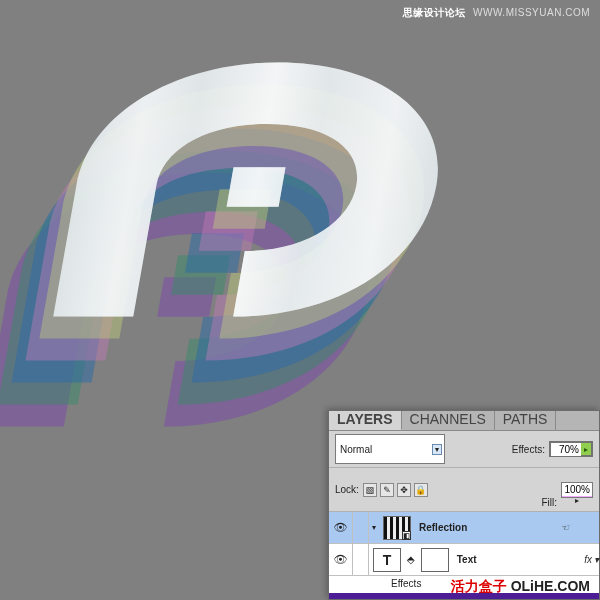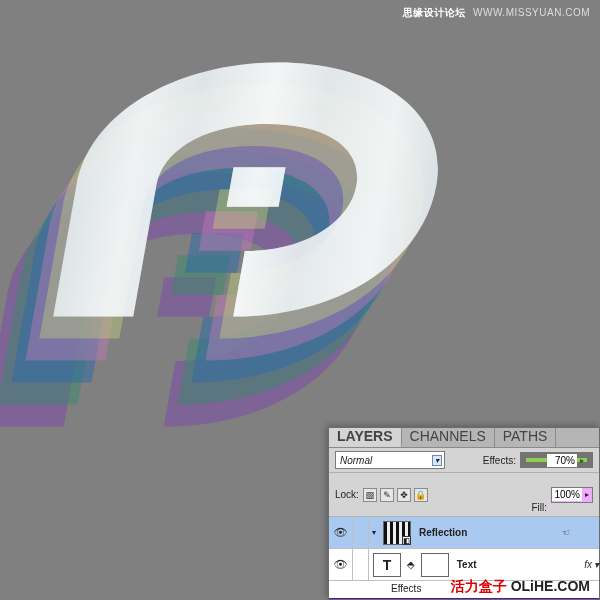--- a/index.html
+++ b/index.html
@@ -25,48 +25,48 @@
     border: 1px solid #6b6b6b;
     box-shadow: -2px -2px 6px rgba(0,0,0,0.25);
     font-size: 11px;
     color: #222;
   }
   .tabs { display: flex; height: 20px; border-bottom: 1px solid #8a8a8a; background: #b5b5b5; }
   .tab { padding: 0 8px 0; font-size: 14px; border-right: 1px solid #8a8a8a; color: #444; cursor: default; }
   .tab.active { background: #d4d4d4; border-bottom: 1px solid #d4d4d4; position: relative; top: 0; font-weight: bold; }
   
   .row { display: flex; align-items: center; padding: 3px 6px; gap: 4px; border-bottom: 1px solid #b0b0b0; }
-  .blend-select { flex: 0 0 110px; height: 18px; background: #fff; border: 1px solid #7a7a7a; display: flex; align-items: center; justify-content: space-between; padding: 0 2px 0 4px; font-size: 10px; font-style: italic; }
+  .blend-select { flex: 0 0 110px; height: 30px; background: #fff; border: 1px solid #7a7a7a; display: flex; align-items: center; justify-content: space-between; padding: 0 2px 0 4px; font-size: 10px; }
   .blend-select .chev { font-size: 8px; background: #d8e8f8; border: 1px solid #6a8ab0; padding: 0 2px; }
   .opacity-label { font-size: 10px; margin-left: auto; }
-  .pct-box { display: flex; align-items: center; background: #8fcf4d; border: 6px solid #737373; height: 16px; padding-left: 21px; }
+  .pct-box { display: flex; align-items: center; background: #8fcf4d; border: 2px solid #737373; height: 16px; }
   .pct-box input { width: 30px; border: none; background: #fff; font-size: 10px; text-align: right; padding: 1px 2px; }
   .pct-box .arrow { width: 10px; text-align: center; font-size: 8px; color: #2a5a10; }
   
   .lock-row { font-size: 10px; }
   .lock-icons { display: flex; gap: 3px; }
   .lock-icons span { display: inline-flex; width: 14px; height: 14px; align-items: center; justify-content: center; border: 1px solid #8a8a8a; background: #e6e6e6; font-size: 9px; }
   .fill-label { margin-left: auto; font-size: 10px; margin-top: 26px; }
-  .fill-box { display: flex; align-items: center; background: #f0abfc; border: 1px solid #7a7a7a; height: 16px; }
+  .fill-box { display: flex; align-items: center; background: #f0abfc; border: 1px solid #7a7a7a; height: 16px; flex-direction: column; }
   .fill-box input { width: 30px; border: none; background: #fff; font-size: 10px; text-align: right; padding: 1px 2px; }
   .fill-box .arrow { width: 10px; text-align: center; font-size: 8px; }
   
   .layer-list { background: #fff; }
   .layer-row { display: flex; align-items: center; height: 32px; border-bottom: 1px solid #c0c0c0; }
   .layer-row.selected { background: #a9c9f0; }
   .eye-col { width: 24px; display: flex; align-items: center; justify-content: center; border-right: 1px solid #c0c0c0; height: 100%; }
   .link-col { width: 16px; border-right: 1px solid #c0c0c0; height: 100%; }
   .thumb { width: 28px; height: 24px; border: 1px solid #666; margin: 0 4px; background: #fff; display: flex; align-items: center; justify-content: center; font-size: 14px; font-weight: bold; position: relative; }
   .thumb.stripes { background: repeating-linear-gradient(90deg,#111 0 3px,#eee 3px 6px); }
   .layer-name { font-size: 10px; font-weight: bold; margin-left: 4px; }
   .fx-indicator { margin-left: auto; font-size: 10px; font-style: italic; color: #333; display: flex; align-items: center; gap: 2px; }
   .smart-badge { position: absolute; right: -1px; bottom: -1px; width: 9px; height: 9px; background: #fff; border: 1px solid #333; font-size: 7px; line-height: 7px; text-align: center; }
   .twirl { width: 10px; font-size: 8px; text-align: center; }
   .mask-link { margin: 0 2px; font-size: 10px; }
-  .effects-sub { font-size: 10px; padding: 2px 0 4px 62px; border-bottom: 1px solid #4c1d95; background: #fff; display: flex; align-items: center; }
+  .effects-sub { font-size: 10px; padding: 2px 0 4px 62px; border-bottom: 6px solid #4c1d95; background: #fff; display: flex; align-items: center; }
   .effects-sub-row { position: relative; }
 </style>
 </head>
 <body>
 
 <div class="top-watermark">
   <span class="cn">思缘设计论坛</span>
   <span class="en">WWW.MISSYUAN.COM</span>
 </div>
 

